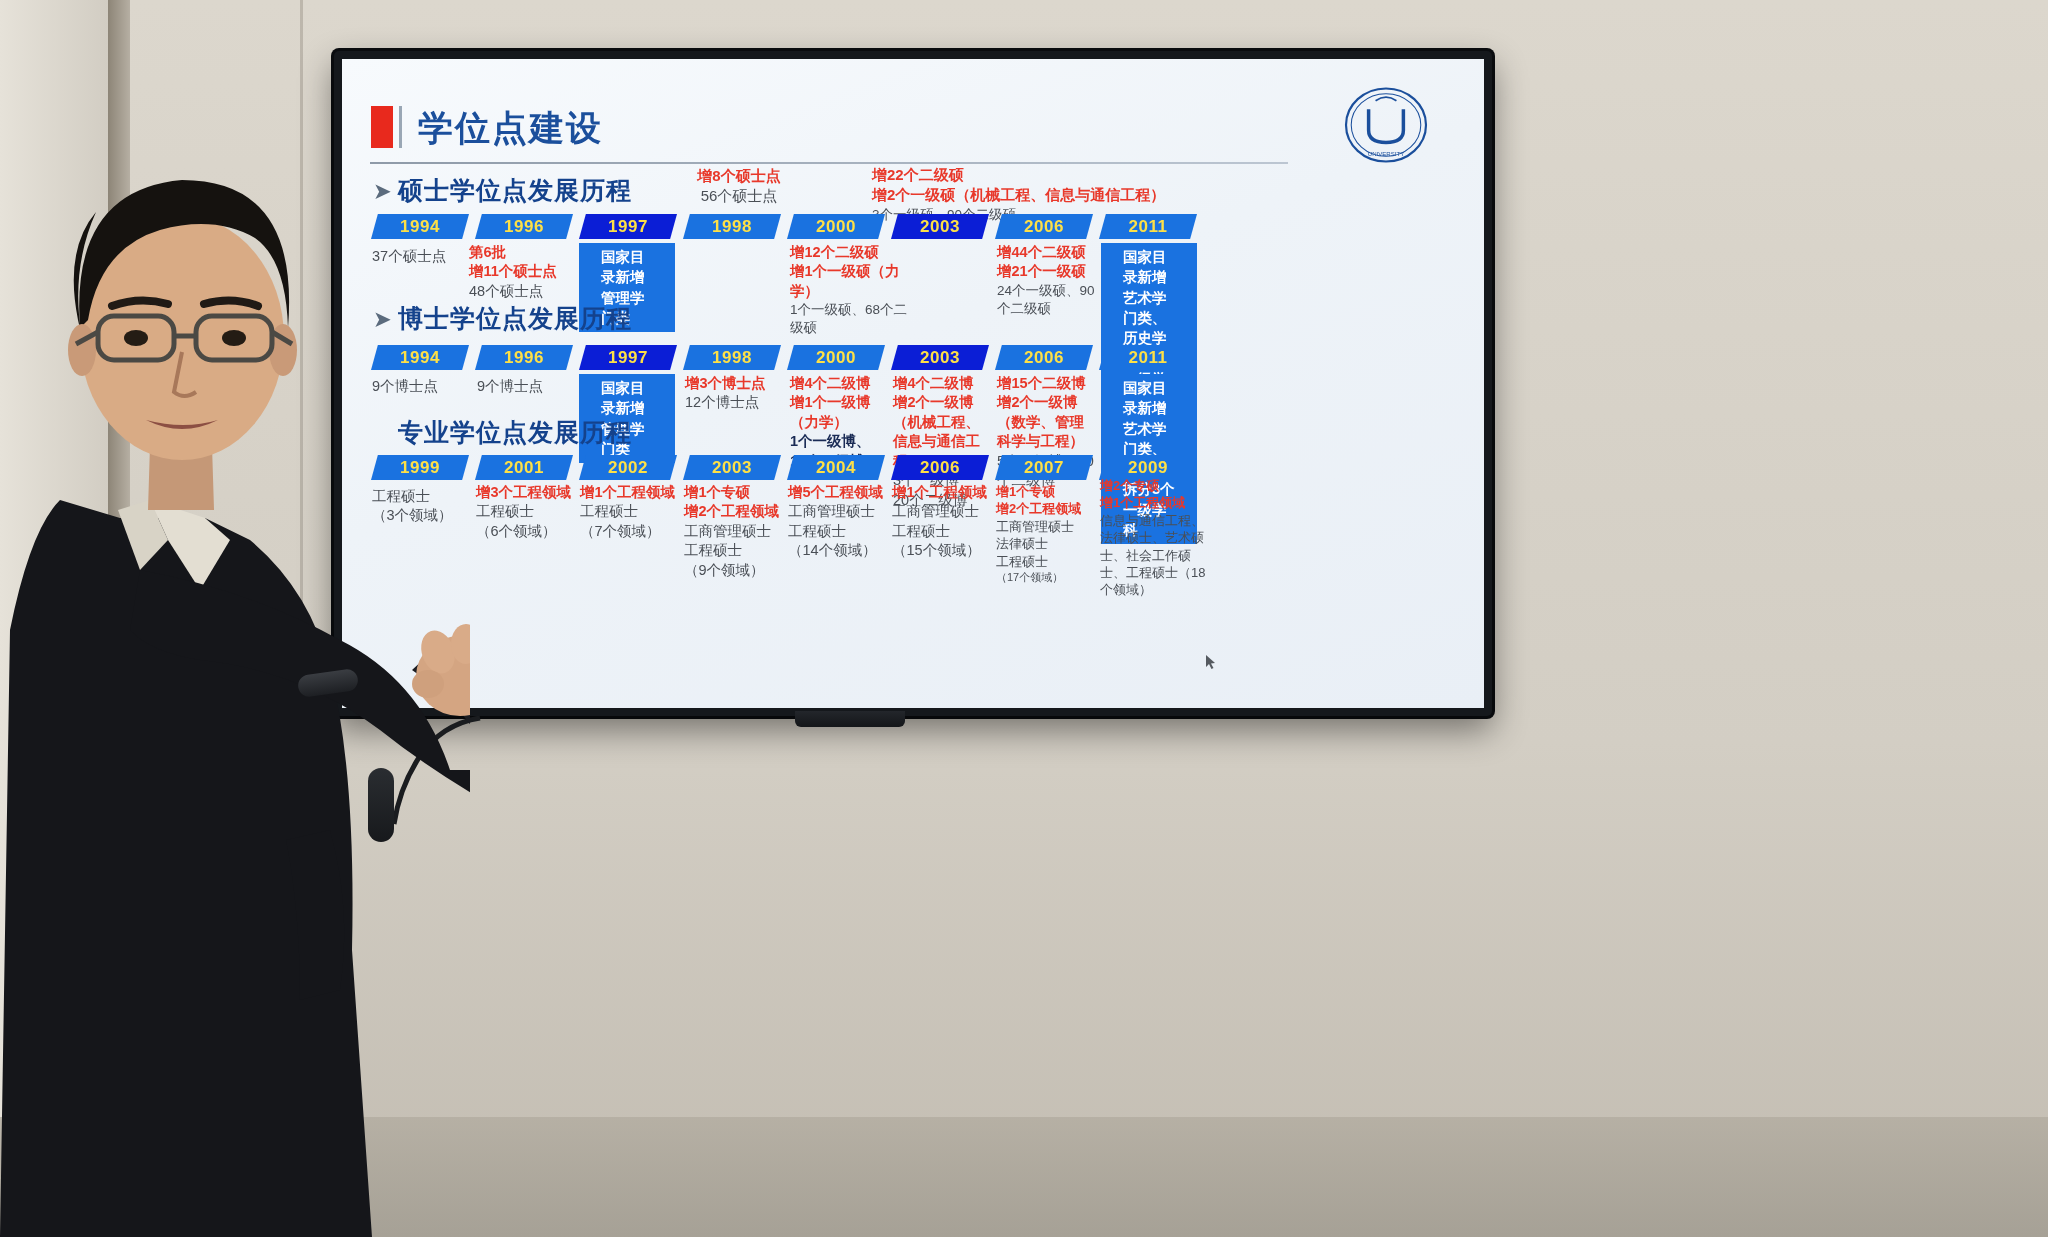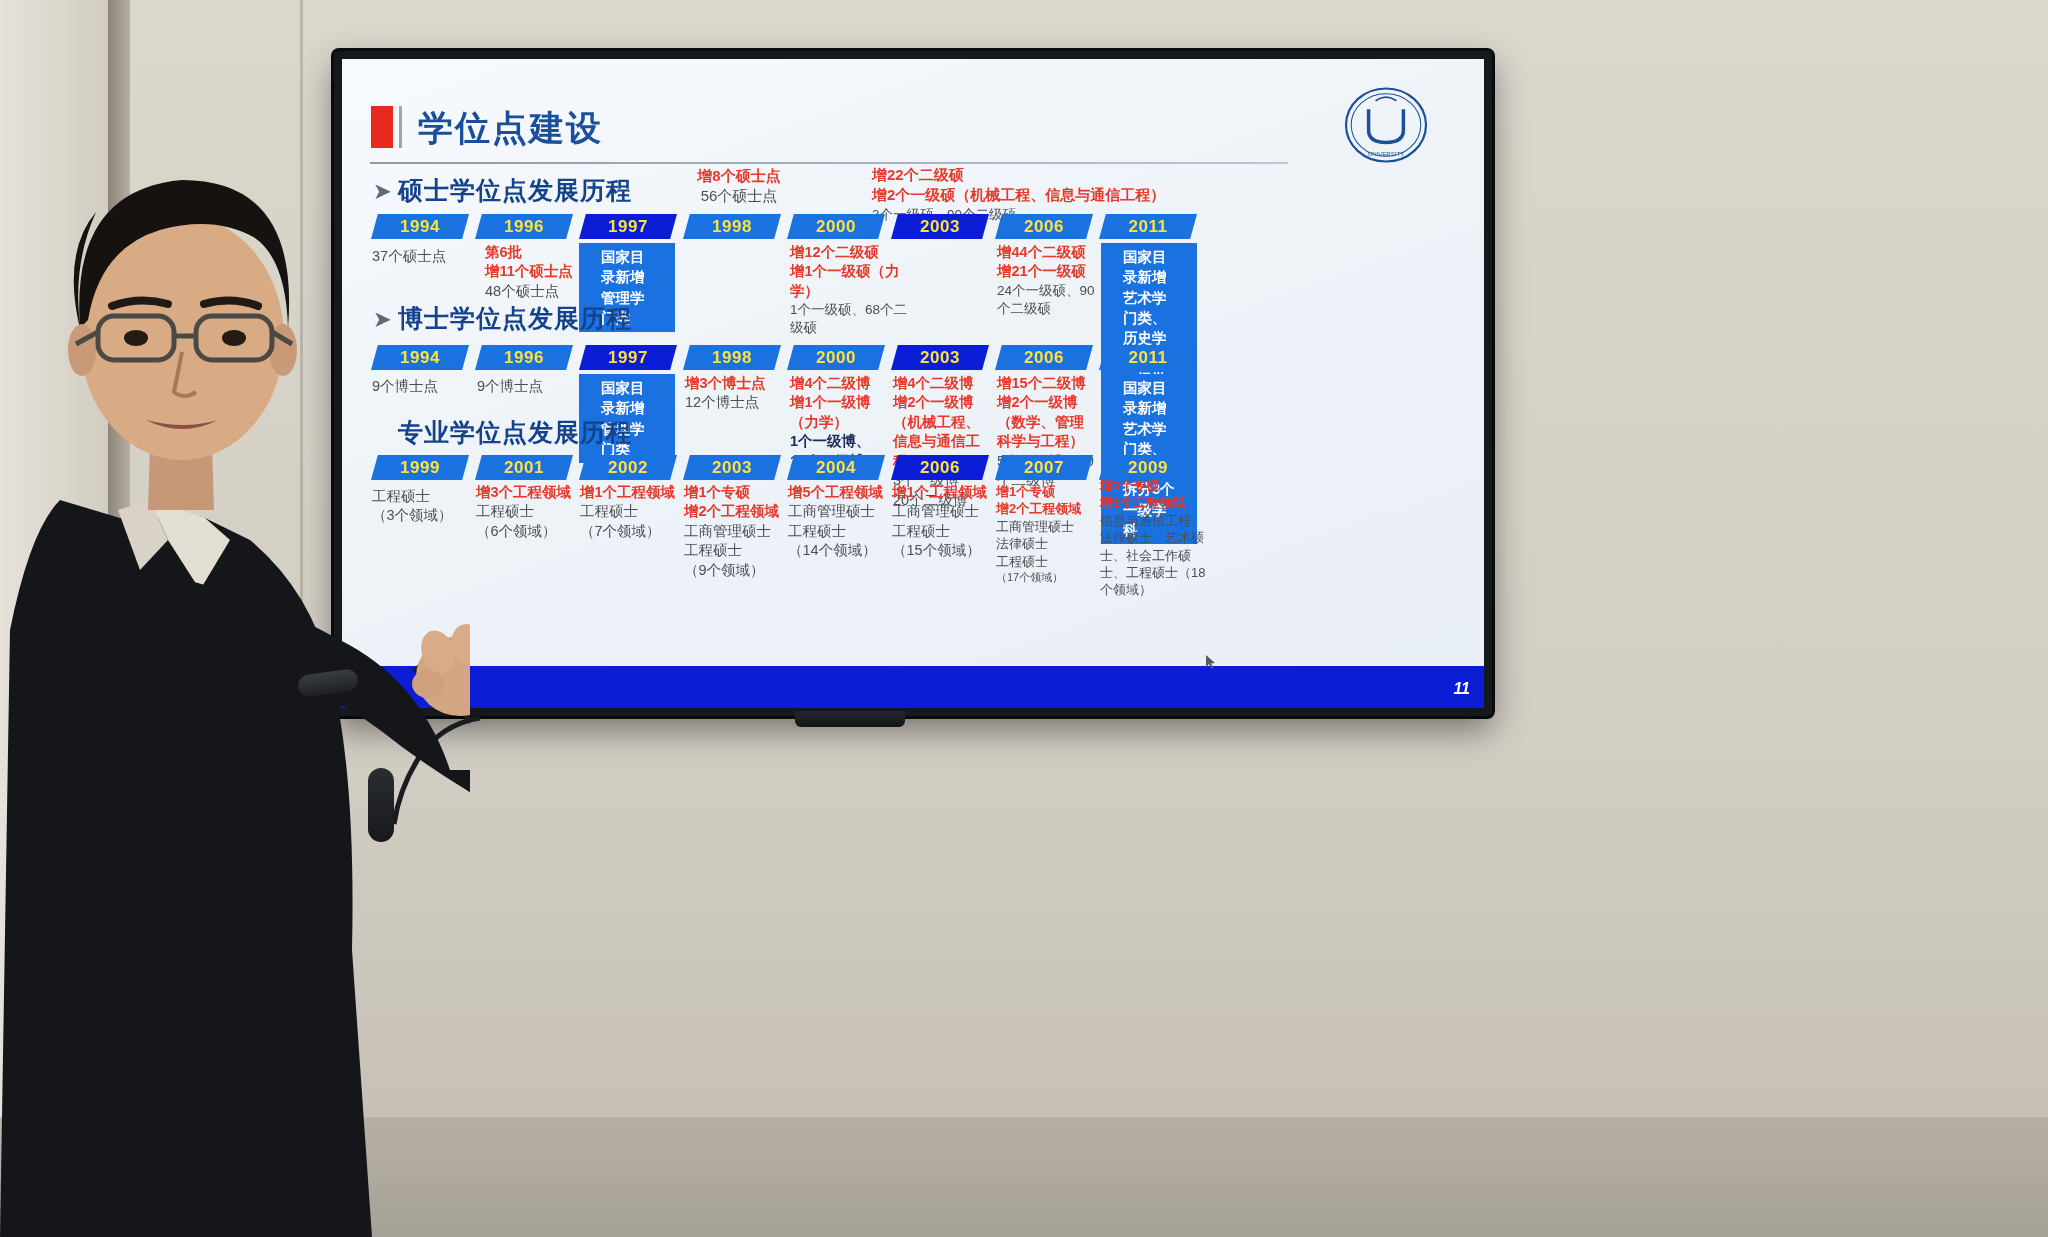--- a/index.html
+++ b/index.html
@@ -132,21 +132,21 @@
         <div class="bar dk" style="left:237px; top:155px; width:98px;">1997</div>
         <div class="bar lt" style="left:341px; top:155px; width:98px;">1998</div>
         <div class="bar lt" style="left:445px; top:155px; width:98px;">2000</div>
         <div class="bar dk" style="left:549px; top:155px; width:98px;">2003</div>
         <div class="bar lt" style="left:653px; top:155px; width:98px;">2006</div>
         <div class="bar lt" style="left:757px; top:155px; width:98px;">2011</div>
 
         <div class="cell" style="left:30px; top:188px; width:100px;">
           <div class="g">37个硕士点</div>
         </div>
-        <div class="cell" style="left:143px; top:184px; width:105px;">
+        <div class="cell" style="left:127px; top:184px; width:105px;">
           <div class="r">第6批</div>
           <div class="r">增11个硕士点</div>
           <div class="g">48个硕士点</div>
         </div>
         <div class="chip" style="left:237px; top:184px; width:96px; white-space:pre-line;">国家目录新增
 管理学门类</div>
         <div class="cell" style="left:448px; top:184px; width:130px;">
           <div class="r">增12个二级硕</div>
           <div class="r">增1个一级硕（力学）</div>
           <div class="g" style="font-size:13.5px">1个一级硕、68个二级硕</div>
@@ -256,23 +256,20 @@
           <div class="g">法律硕士</div>
           <div class="g">工程硕士</div>
           <div class="g" style="font-size:11px">（17个领域）</div>
         </div>
         <div class="cell" style="left:758px; top:418px; width:108px; font-size:13px;">
           <div class="r">增2个专硕</div>
           <div class="r">增1个工程领域</div>
           <div class="g">信息与通信工程、法律硕士、艺术硕士、社会工作硕士、工程硕士（18个领域）</div>
         </div>
 
-        <div class="bottom-band">
-          <div class="pg">11</div>
-        </div>
       </div>
     </div>
   </div>
 </div>
 
 <div class="tv-stand-bar"></div>
 <svg class="cable" viewBox="0 0 110 120">
   <path d="M108 2 Q70 8 48 40 Q28 70 22 108" fill="none" stroke="#1a1c1f" stroke-width="5"></path>
 </svg>
 <div class="dongle"></div>

